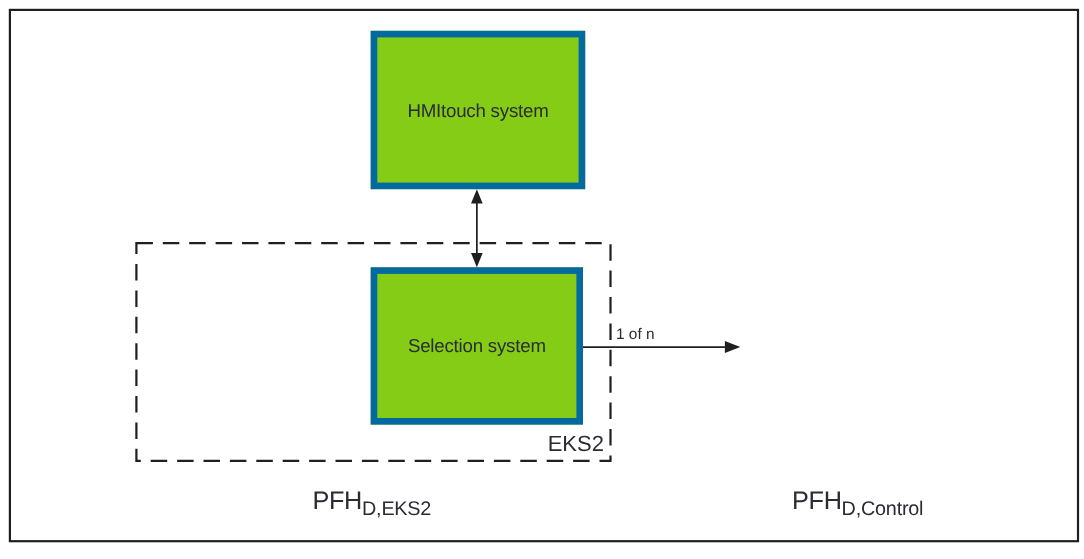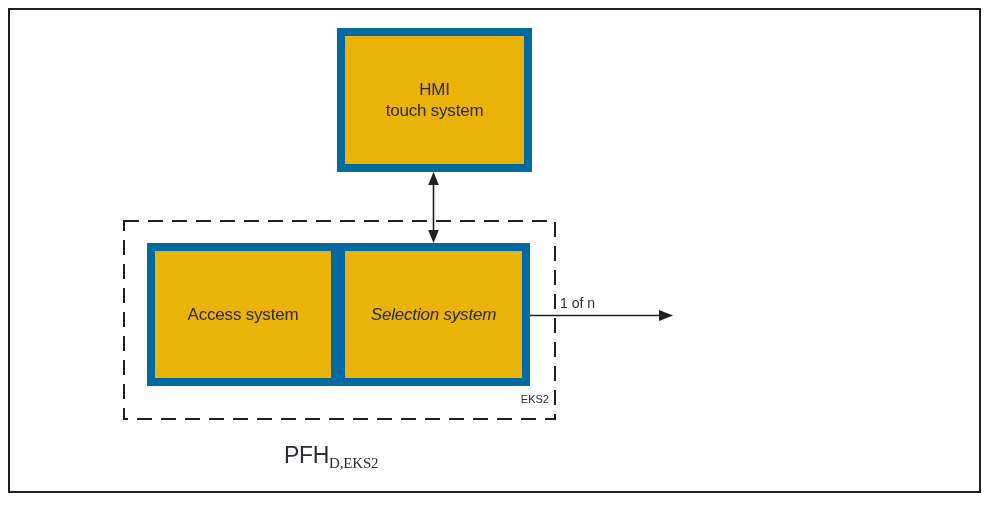--- a/index.html
+++ b/index.html
@@ -20,25 +20,25 @@
     position: absolute;
     left: 8px;
     top: 8px;
     width: 973px;
     height: 485px;
     border: 2px solid #1f1f1f;
     box-sizing: border-box;
   }
   .box {
     position: absolute;
-    border: 8px solid #0369a1;
+    border: 6px solid #0369a1;
     box-sizing: border-box;
-    background: #eab308;
+    background: #84cc16;
     display: flex;
-    flex-direction: column;
+    flex-direction: row;
     align-items: center;
     justify-content: center;
     text-align: center;
     font-size: 17px;
     line-height: 22px;
     letter-spacing: -0.2px;
     z-index: 2;
   }
   #hmi-box {
     left: 337px;
@@ -51,21 +51,20 @@
     left: 147px;
     top: 243px;
     width: 192px;
     height: 143px;
   }
   #selection-box {
     left: 337px;
     top: 243px;
     width: 193px;
     height: 143px;
-    font-style: italic;
   }
   #activation-box {
     left: 674px;
     top: 244px;
     width: 191px;
     height: 142px;
     line-height: 23px;
   }
   #line-layer {
     position: absolute;
@@ -77,40 +76,39 @@
   }
   .floating-label {
     position: absolute;
     z-index: 3;
   }
   #eks2-label {
     left: 123px;
     top: 393px;
     width: 426px;
     text-align: right;
-    font-size: 11px;
+    font-size: 20px;
   }
   #one-of-n-label {
     left: 560px;
     top: 295px;
     width: 96px;
     text-align: left;
     font-size: 14px;
   }
   .pfh {
     font-size: 23px;
     letter-spacing: -0.3px;
     white-space: nowrap;
   }
   .pfh .sub {
-    font-size: 15px;
+    font-size: 18px;
     position: relative;
     top: 5px;
     letter-spacing: -0.2px;
-    font-family: Liberation Serif, serif;
   }
   #pfh-eks2 { left: 284px; top: 442px; }
   #pfh-control { left: 720px; top: 442px; }
 </style>
 </head>
 <body>
 
 <div id="canvas">
 
   <div class="frame"></div>
@@ -125,31 +123,31 @@
 
     <line x1="530" y1="315.5" x2="661" y2="315.5" stroke="#1f1f1f" stroke-width="1.6"></line>
     <polygon points="673,315.5 659,310 659,321" fill="#1f1f1f"></polygon>
   </svg>
 
   <div class="box" id="hmi-box">
     <span>HMI</span>
     <span>touch system</span>
   </div>
 
-  <div class="box" id="access-box">
-    <span>Access system</span>
-  </div>
 
   <div class="box" id="selection-box">
     <span>Selection system</span>
   </div>
 
 
   <div class="floating-label" id="eks2-label">EKS2</div>
 
   <div class="floating-label" id="one-of-n-label">1 of n</div>
 
   <div class="floating-label pfh" id="pfh-eks2">
     <span>PFH</span><span class="sub">D,EKS2</span>
   </div>
 
+  <div class="floating-label pfh" id="pfh-control">
+    <span>PFH</span><span class="sub">D,Control</span>
+  </div>
 
 </div>
 
 </body></html>

